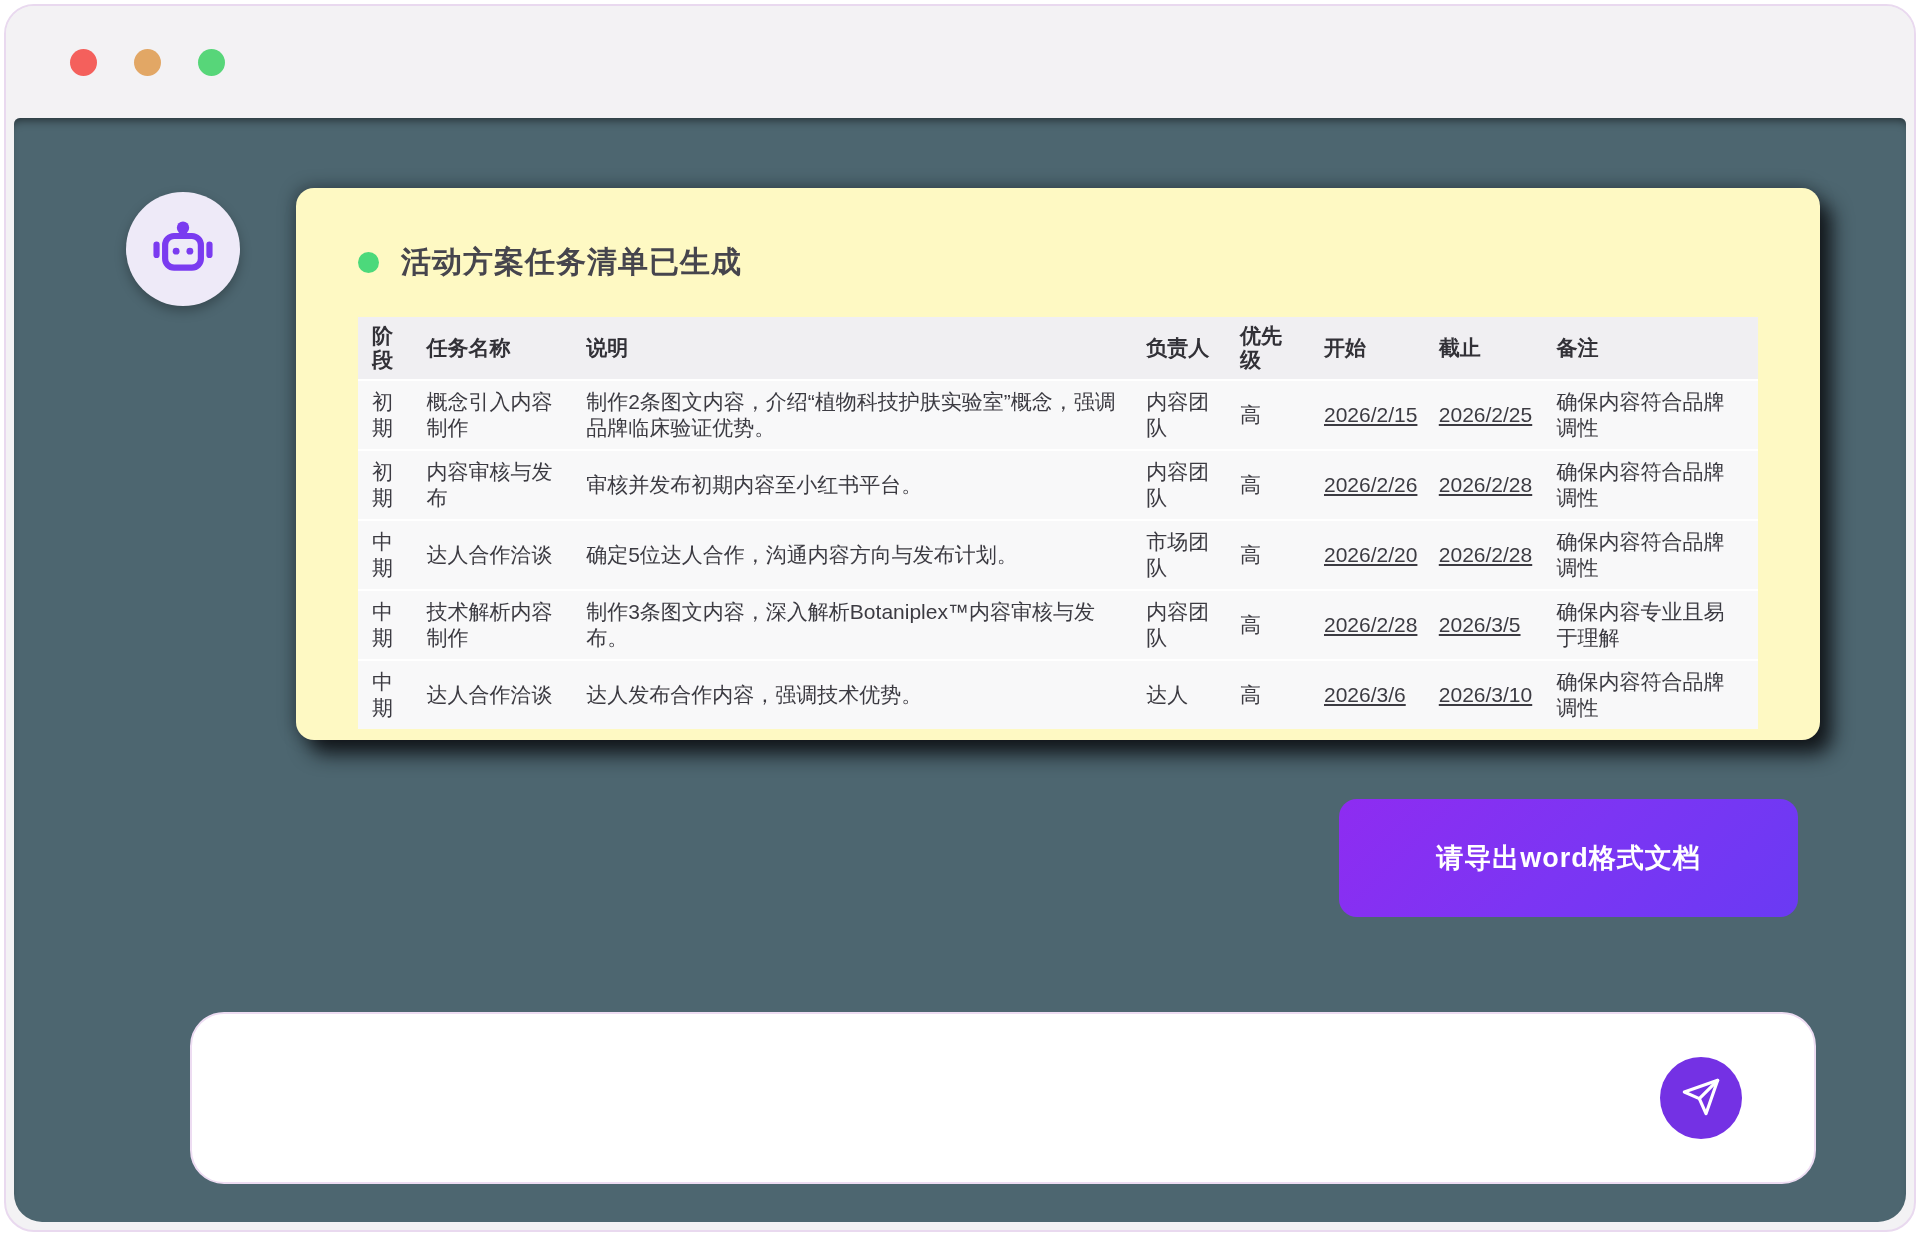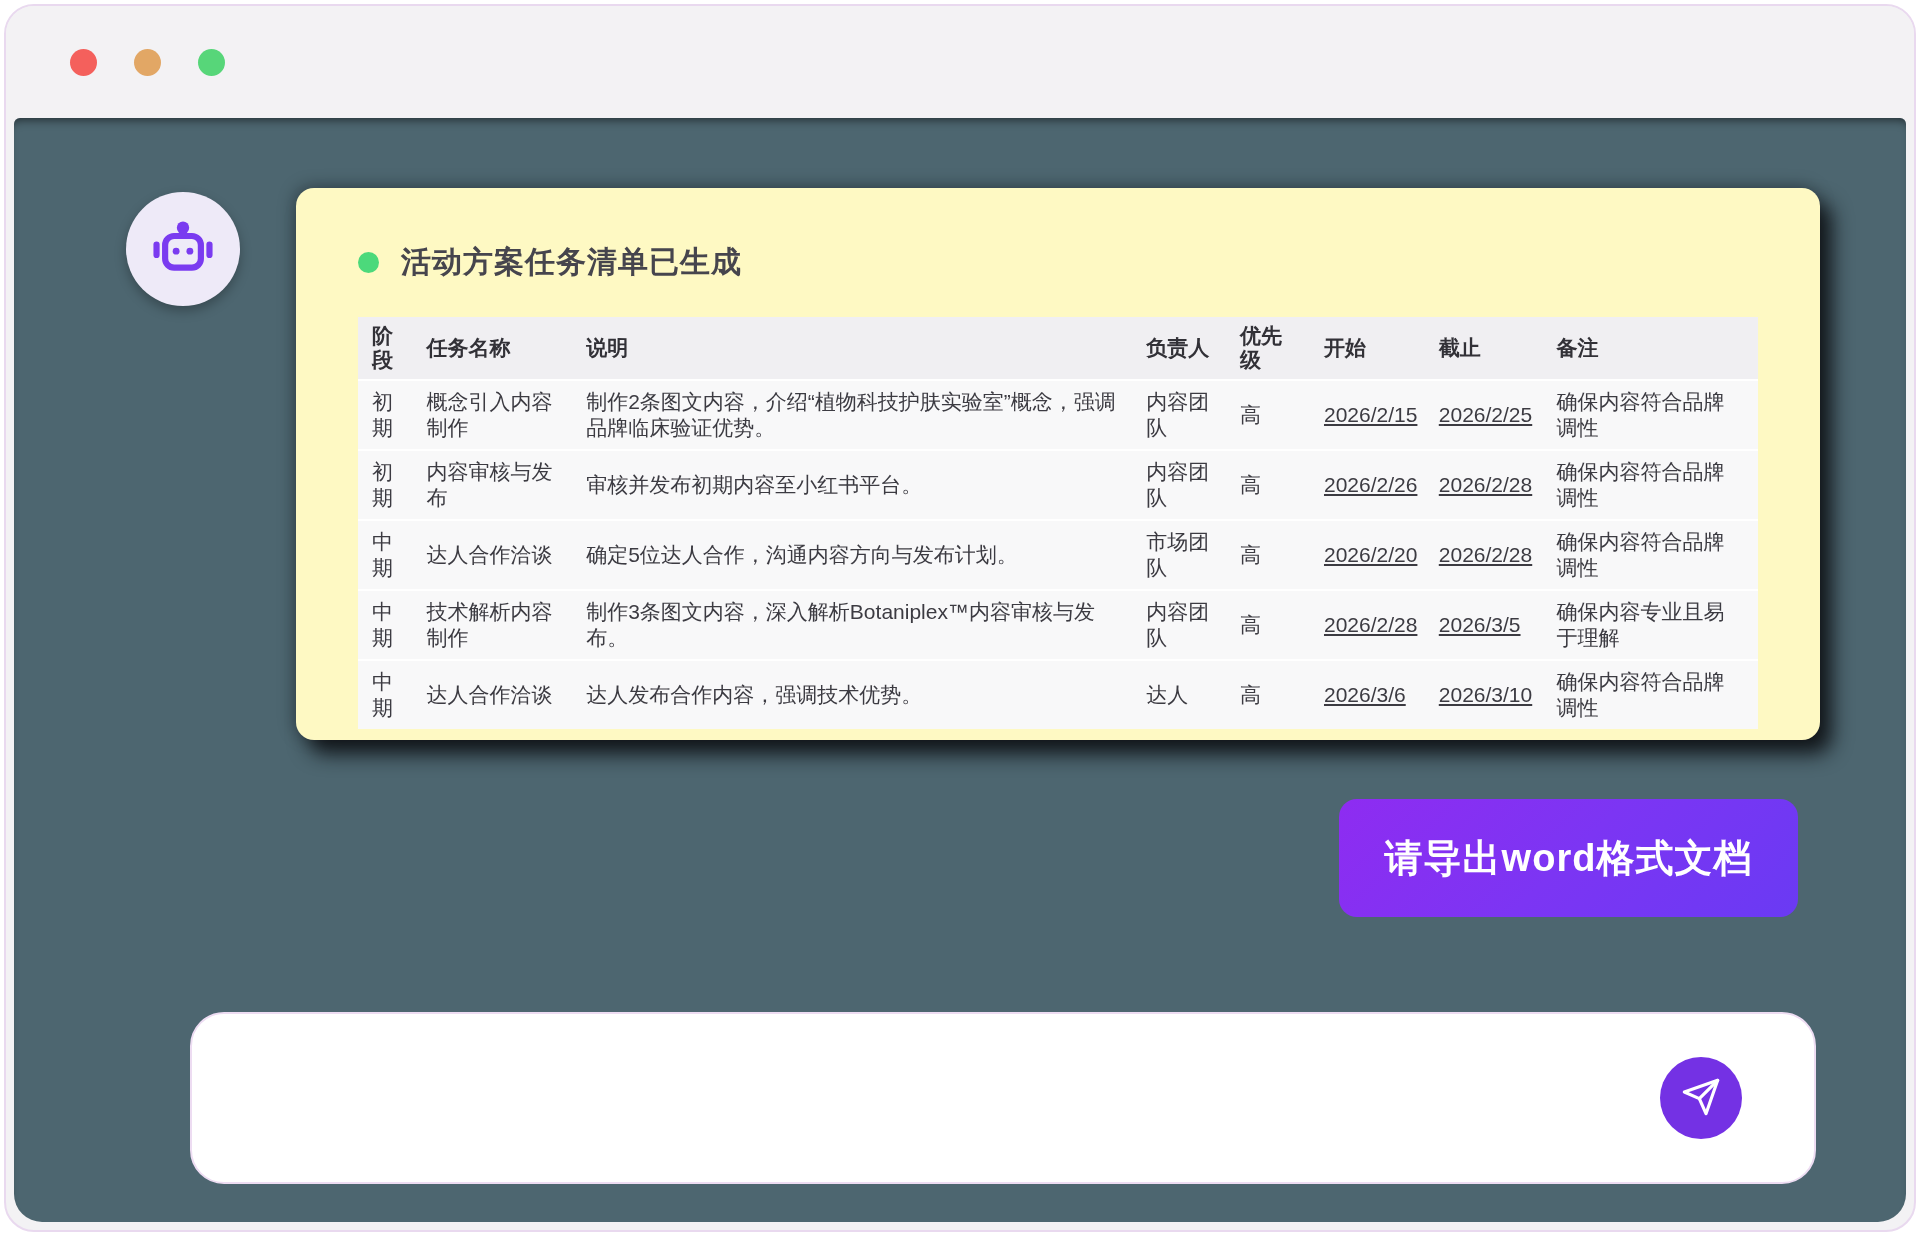--- a/index.html
+++ b/index.html
@@ -39,21 +39,21 @@
   .tasks td { background:#f8f8f9; padding:8px 14px; line-height:26px; height:64px;
               vertical-align:middle; border-top:2px solid #ffffff; }
   .tasks .nowrap { white-space:nowrap;text-decoration:underline; }
   col.c-phase{width:3.9%} col.c-task{width:11.4%} col.c-desc{width:40.0%}
   col.c-owner{width:6.7%} col.c-prio{width:6.0%} col.c-start{width:8.2%}
   col.c-end{width:8.4%} col.c-note{width:15.4%}
 
   .bubble { position:absolute; right:108px; top:681px; width:459px; height:118px;
             border-radius:18px; display:flex; align-items:center; justify-content:center;
             background:linear-gradient(135deg,#8e2cf1 0%,#7c35f3 50%,#6a3af3 100%);
-            color:#ffffff; font-size:38px; font-weight:600; letter-spacing:1px; }
+            color:#ffffff; font-size:27px; font-weight:600; letter-spacing:1px; }
 
   .composer { position:absolute; left:176px; top:894px; width:1626px; height:172px;
               background:#ffffff; border:2px solid #eddcf2; border-radius:34px;
               display:flex; align-items:center; }
   .composer input { flex:1; height:100%; border:none; outline:none; background:transparent;
                     font-size:24px; color:#3c3b42; padding:0 180px 0 48px;
                     font-family:"Liberation Sans", sans-serif; }
   .send-btn { position:absolute; right:72px; top:50%; transform:translateY(-50%);
               width:82px; height:82px; border-radius:50%; background:#7431e4; border:none;
               display:flex; align-items:center; justify-content:center; cursor:pointer; }

